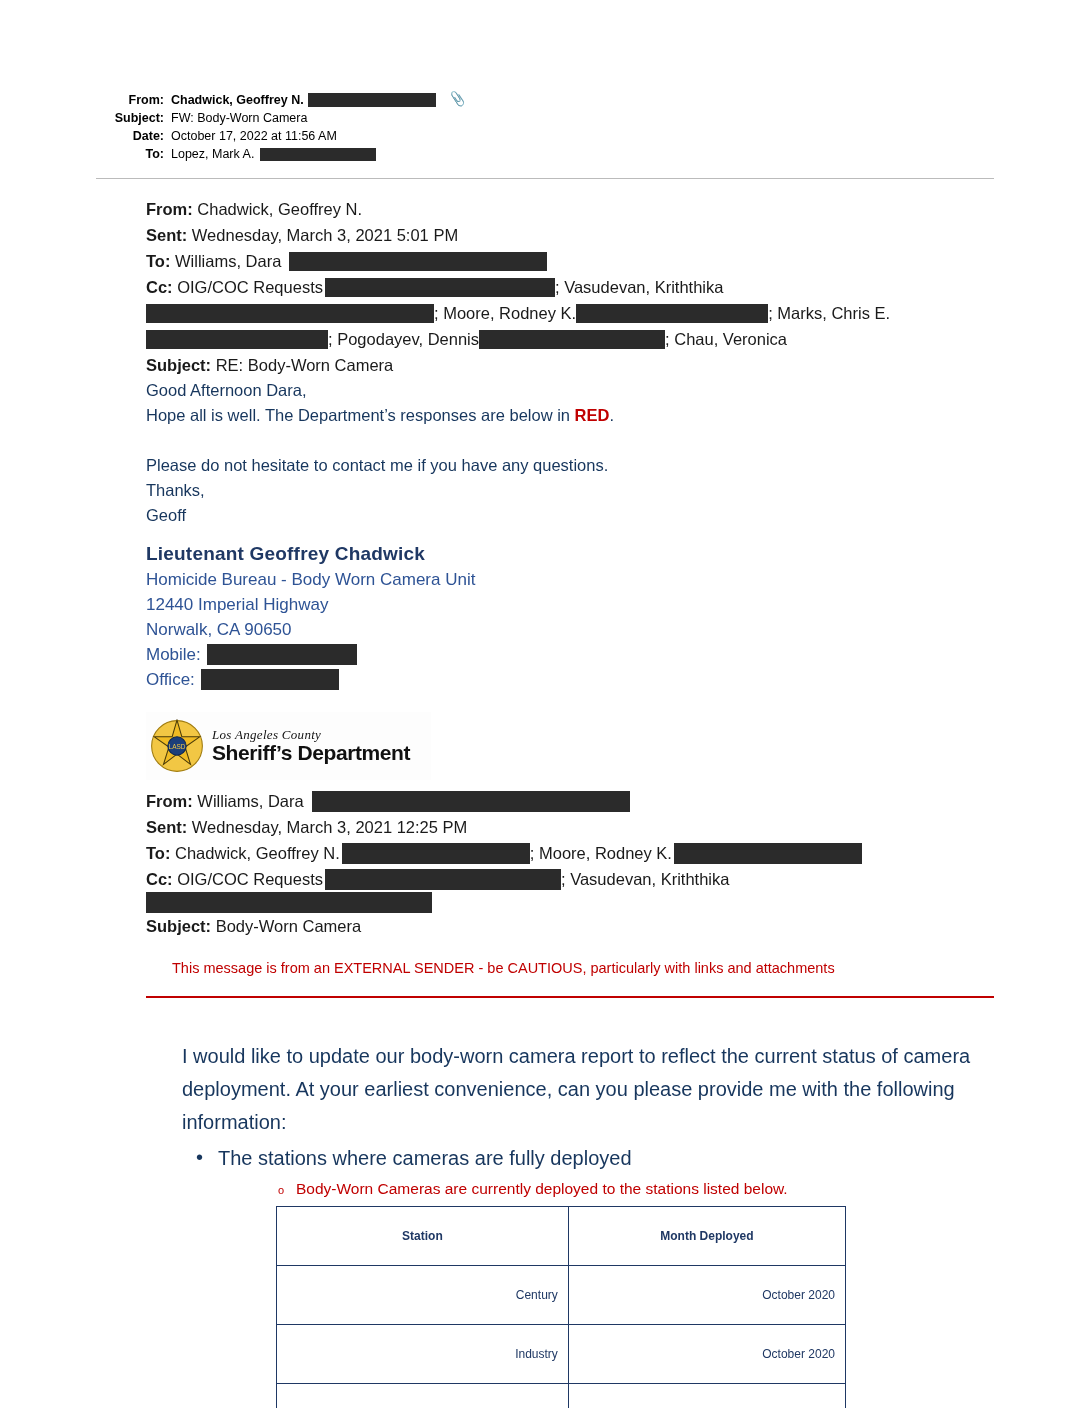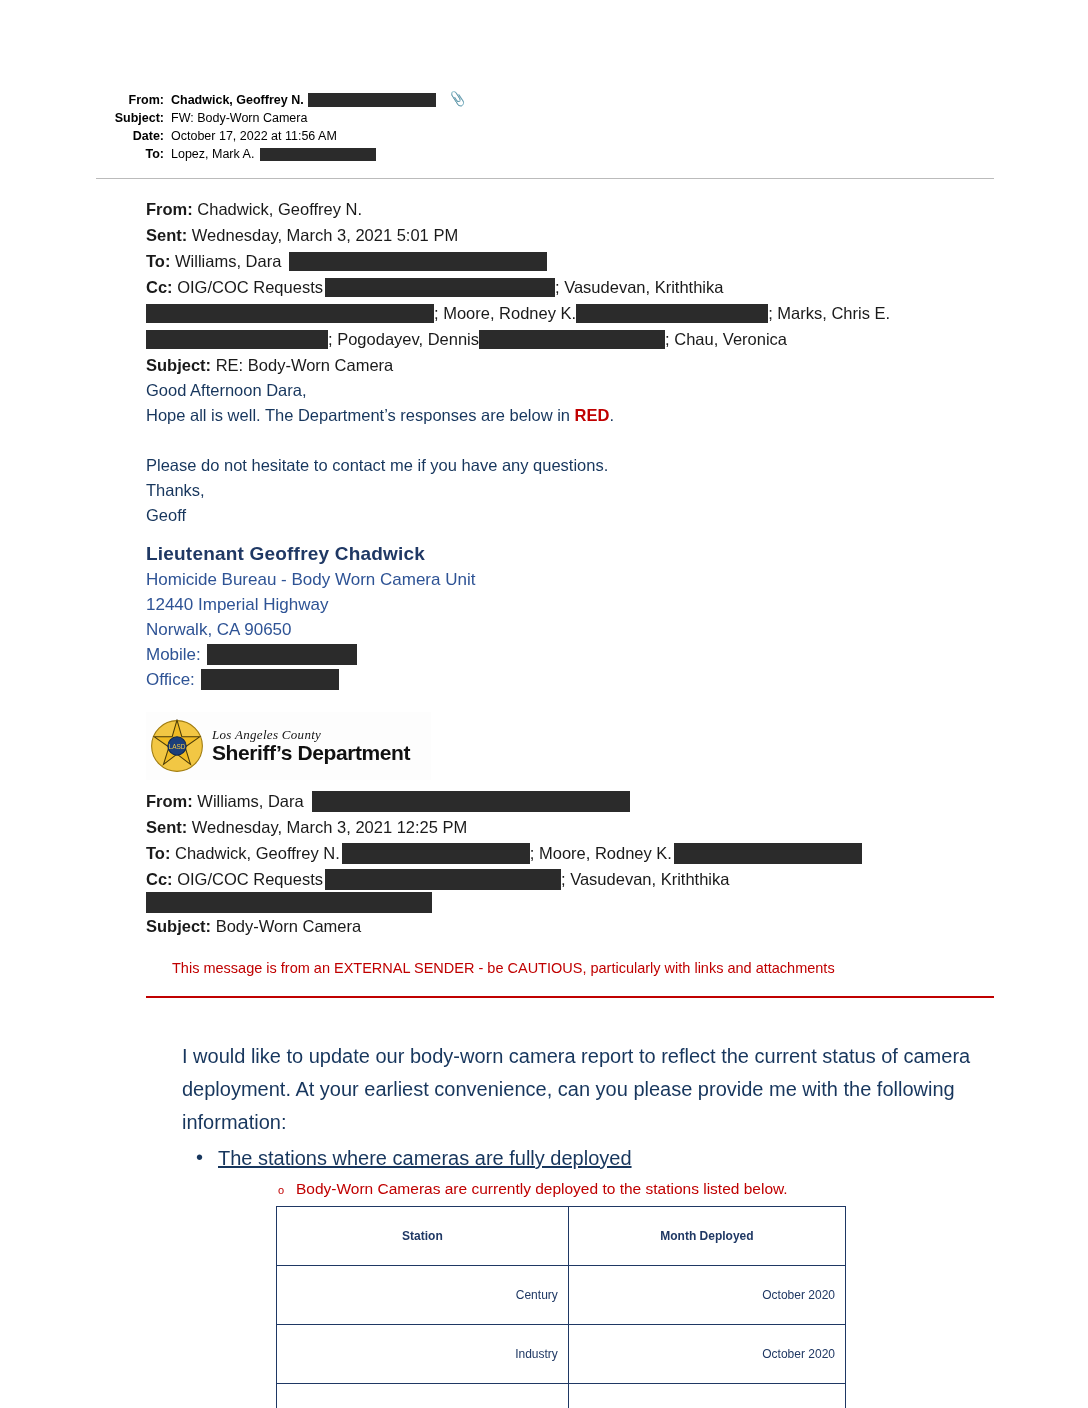--- a/index.html
+++ b/index.html
@@ -193,21 +193,20 @@
     line-height: 33px;
     color: #17365d;
   }
   .bullet-l1 {
     position: relative;
     margin-left: 36px;
     margin-top: 4px;
     font-size: 20px;
     line-height: 31px;
     color: #17365d;
-    text-decoration: underline;
   }
   .bullet-l1::before {
     content: "•";
     position: absolute;
     left: -22px;
     top: -1px;
     font-size: 20px;
     color: #17365d;
   }
   .bullet-l2 {

